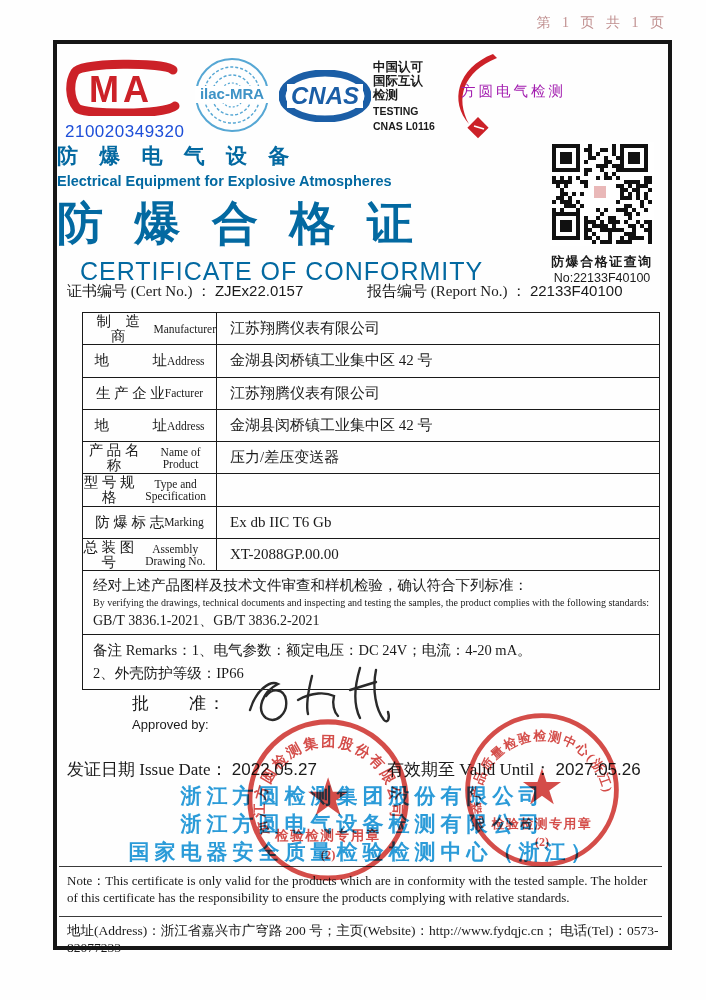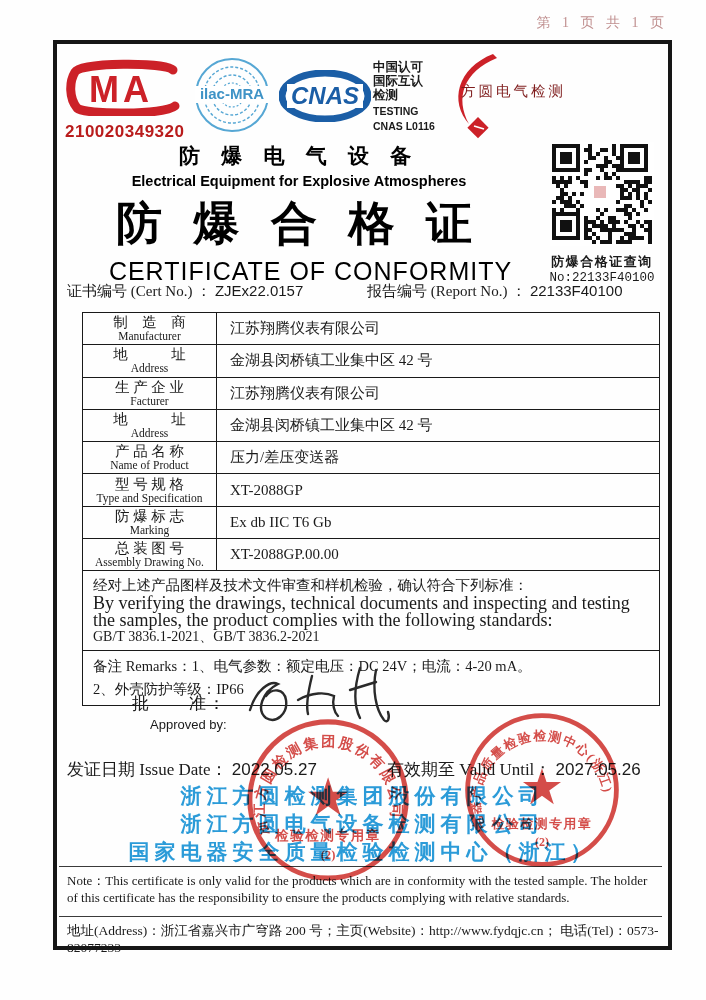--- a/index.html
+++ b/index.html
@@ -4,66 +4,66 @@
 <style>
   html,body{margin:0;padding:0;background:#e8e8e8;}
   .page{position:relative;width:706px;height:1000px;background:#fefefe;overflow:hidden;
         font-family:"Liberation Serif","DejaVu Serif",serif;color:#1a1a1a;}
   .abs{position:absolute;}
   .page-num{top:14px;right:38px;color:#c09090;font-size:14px;letter-spacing:4px;}
   .frame{left:53px;top:40px;width:611px;height:902px;border:4px solid #161616;}
 
   
   .cma-box{left:8px;top:14px;width:125px;}
-  .cma-num{color:#b91c1c;font-weight:bold;font-size:17px;letter-spacing:.5px;
+  .cma-num{color:#1d4ed8;font-weight:normal;font-size:17px;letter-spacing:.5px;
            font-family:"Liberation Sans",sans-serif;margin-top:2px;}
   .ilac{left:136px;top:12px;}
   .cnas-logo{left:222px;top:26px;}
   .cnas-cap{left:316px;top:16px;font-family:"Liberation Sans",sans-serif;line-height:14px;}
   .cnas-cap .cn{font-size:12.5px;font-weight:bold;}
   .cnas-cap .en{font-size:10.5px;font-weight:bold;margin-top:3px;line-height:12px;}
   .fy-logo{left:378px;top:6px;}
-  .fy-label{left:404px;top:38px;font-size:14.5px;color:#7f1d1d;letter-spacing:3px;text-align:right;}
-
-  
-  .title-wrap{left:0;top:98px;width:484px;text-align:center;color:#000000;}
+  .fy-label{left:404px;top:38px;font-size:14.5px;color:#a21caf;letter-spacing:3px;text-align:right;}
+
+  
+  .title-wrap{left:0;top:98px;width:484px;text-align:left;color:#0369a1;}
   .t1{font-size:21px;font-weight:bold;letter-spacing:8px;}
   .t2{font-size:14.5px;font-weight:bold;font-family:"Liberation Sans",sans-serif;margin-top:3px;}
   .t3{font-size:46px;font-weight:bold;letter-spacing:10px;margin-top:4px;}
   .t4{font-size:25px;margin-top:2px;letter-spacing:1px;font-family:"Liberation Sans",sans-serif;margin-left:23px;}
 
   
   .qr-box{left:486px;top:98px;width:118px;text-align:center;}
   .qr-cap{font-size:13px;letter-spacing:1.5px;margin-top:3px;font-weight:bold;}
-  .qr-no{font-size:12.5px;font-family:Liberation Mono, monospace;}
+  .qr-no{font-size:12.5px;font-family:Liberation Sans, sans-serif;}
 
   
   .cert-line{left:10px;top:238px;width:594px;font-size:15px;display:flex;}
   .cert-left{width:300px;}
   .seg-val{font-family:"Liberation Sans",sans-serif;}
 
   
   .ctable{left:25px;top:268px;width:576px;border:1.5px solid #1a1a1a;}
   .trow{display:flex;border-bottom:1px solid #1a1a1a;height:31.3px;}
-  .tlabel{width:133px;border-right:1px solid #1a1a1a;display:flex;flex-direction:column;
+  .tlabel{width:133px;border-right:1px solid #1a1a1a;display:flex;
           align-items:center;justify-content:center;text-align:center;}
   .tlabel .cn{font-size:14.5px;line-height:15px;}
   .tlabel .en{font-size:11.5px;line-height:12px;}
   .tval{flex:1;display:flex;align-items:center;padding-left:13px;font-size:15px;}
   .cell-std{border-bottom:1px solid #1a1a1a;padding:5px 10px 4px 10px;}
   .cell-std .cn{font-size:14.5px;line-height:19px;}
-  .cell-std .en{font-size:18px;line-height:16.5px;font-family:Liberation Serif, serif;}
+  .cell-std .en{font-size:10px;line-height:16.5px;font-family:Liberation Serif, serif;}
   .cell-std .std{font-size:14px;line-height:18px;}
   .cell-rmk{padding:4px 10px;}
   .cell-rmk div{font-size:14.5px;line-height:23px;}
 
   
   .approve{left:75px;top:648px;}
   .approve .cn{font-size:17px;letter-spacing:2px;}
-  .approve .en{font-size:13px;font-family:"Liberation Sans",sans-serif;margin-top:2px;margin-left:18px;}
+  .approve .en{font-size:13px;font-family:"Liberation Sans",sans-serif;margin-top:2px;}
   .sig{left:185px;top:618px;}
   .dates{left:10px;top:714px;width:592px;display:flex;font-size:17px;}
   .d-issue{width:320px;}
   .companies{left:0;top:738px;width:611px;text-align:center;color:#2b9bd8;font-weight:bold;z-index:1;}
   .companies div{font-size:21px;letter-spacing:5px;line-height:28px;}
   .sep{left:2px;width:603px;border-top:1px solid #3a3a3a;height:0;}
   .note{left:10px;top:828px;width:592px;}
   .note .cn{font-size:14.5px;line-height:20px;}
   .note .en{font-size:13px;line-height:17px;}
   .footer{left:10px;top:878px;width:594px;font-size:13.5px;}
@@ -371,21 +371,20 @@
             <div class="cn">产 品 名 称</div>
           <div class="en">Name of Product</div>
           </div>
         <div class="tval">压力/差压变送器</div>
       </div>
       <div class="trow">
         <div class="tlabel">
             <div class="cn">型 号 规 格</div>
           <div class="en">Type and Specification</div>
           </div>
-        <div class="tval">XT-2088GP</div>
       </div>
       <div class="trow">
         <div class="tlabel">
             <div class="cn">防 爆 标 志</div>
           <div class="en">Marking</div>
           </div>
         <div class="tval">Ex db IIC T6 Gb</div>
       </div>
       <div class="trow">
         <div class="tlabel">

